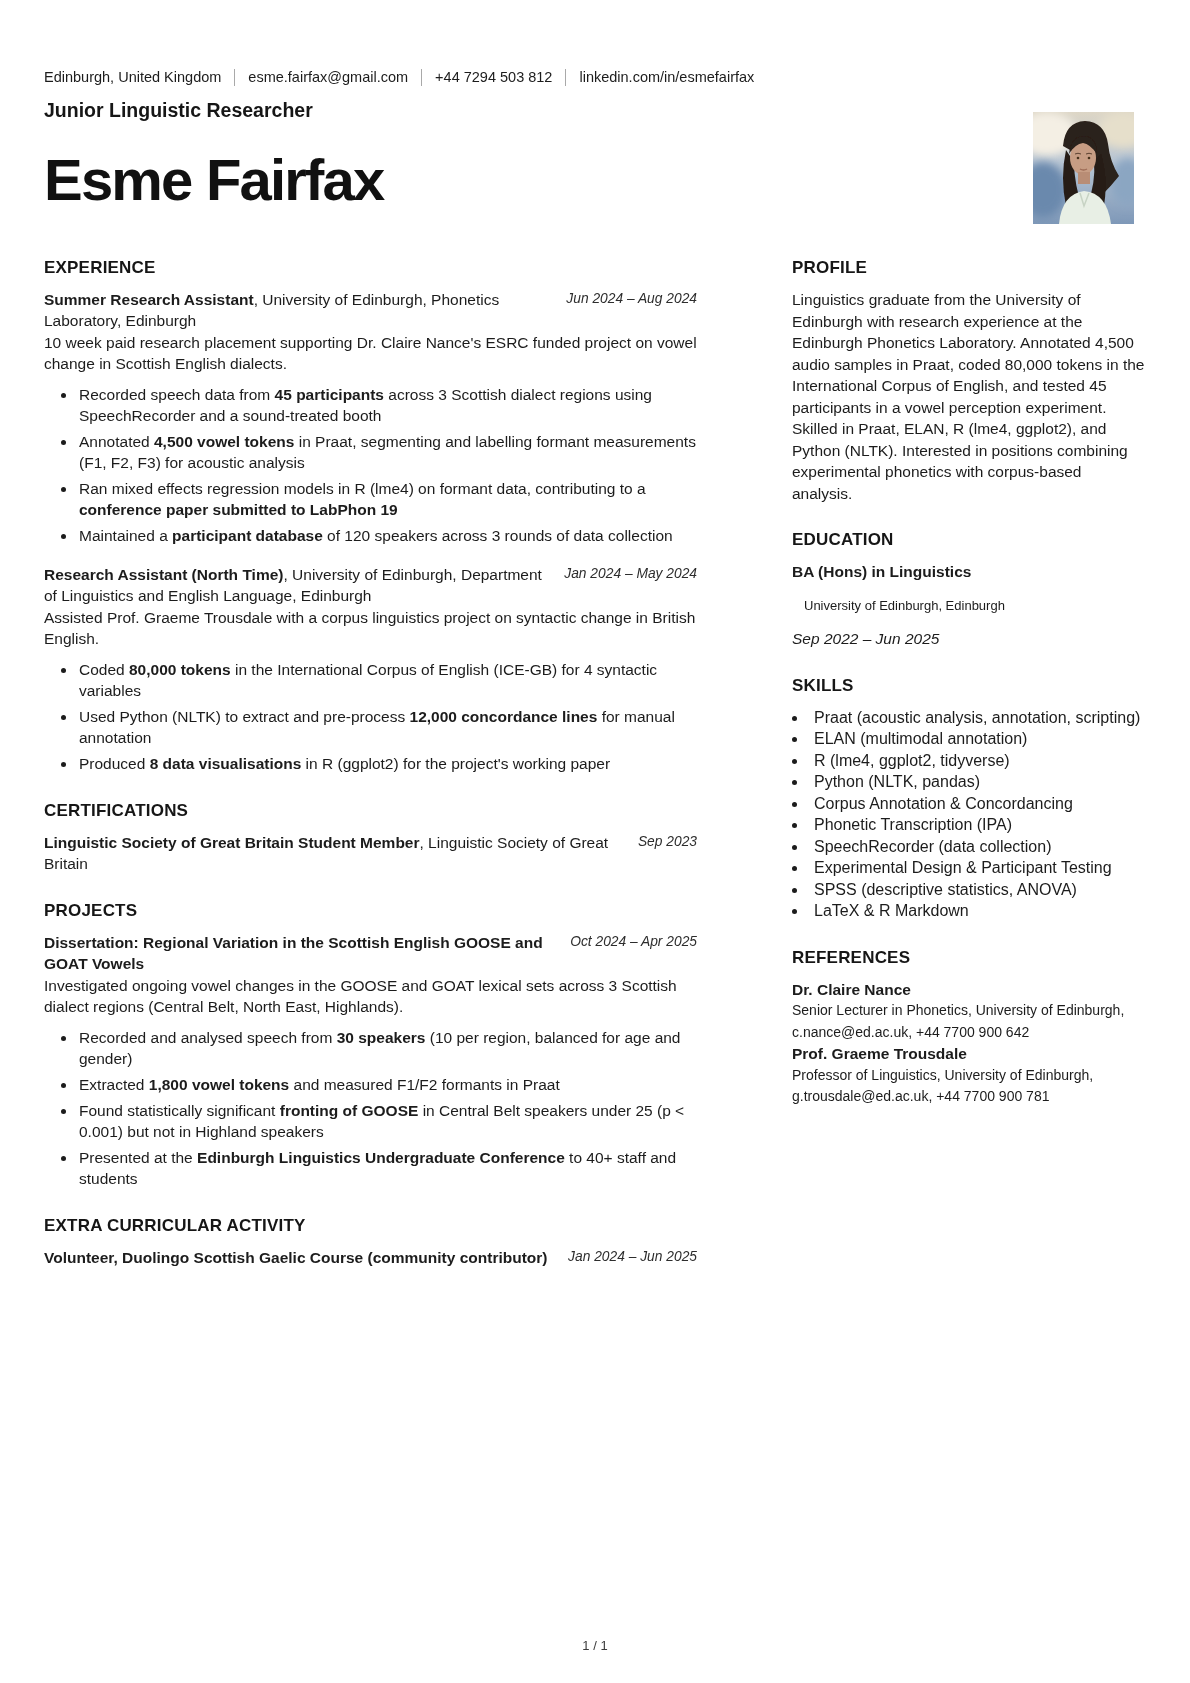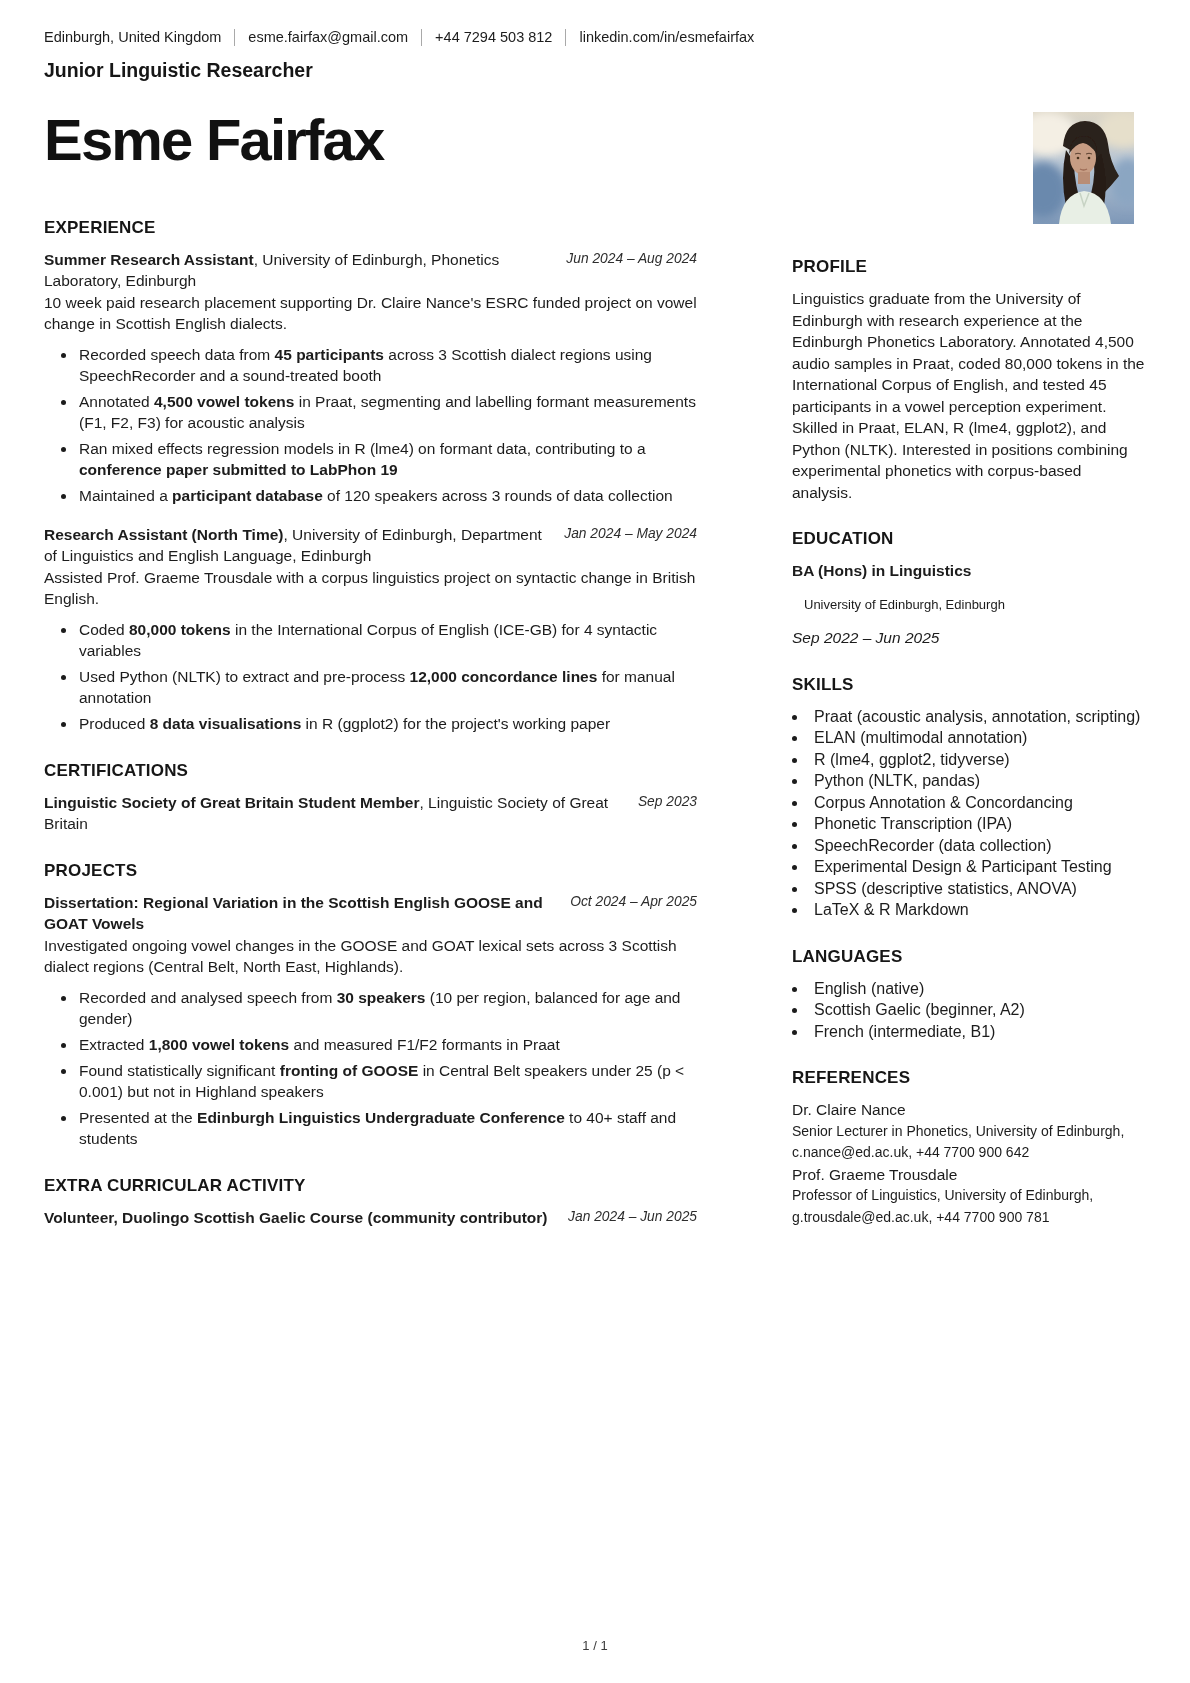--- a/index.html
+++ b/index.html
@@ -3,33 +3,33 @@
 <meta charset="utf-8">
 <title>Resume</title>
 <style>
   html,body { margin:0; padding:0; background:#ffffff; }
   * { box-sizing:border-box; }
   .page {
     position:relative; width:1190px; height:1683px; overflow:hidden;
     background:#ffffff; color:#1c1c1c;
     font-family:"Liberation Sans", sans-serif;
   }
-  .inner { padding:28px 44px 0 44px; }
+  .inner { padding:68px 44px 0 44px; }
 
   
   .contact-row { display:flex; align-items:center; font-size:14.5px; line-height:18px; color:#1c1c1c; }
   .contact-item { white-space:nowrap; }
   .sep { width:1px; height:17px; background:#a9a9a9; margin:0 13px; flex:none; }
   .role { font-size:19.5px; font-weight:700; margin:13px 0 0 0; color:#161616; }
   .name { font-size:58px; font-weight:700; letter-spacing:-1.8px; line-height:1.02; margin:28px 0 0 0; color:#111; }
   .photo { position:absolute; top:112px; right:56px; width:101px; height:112px; overflow:hidden; }
   .photo svg { display:block; }
 
   
-  .columns { display:flex; margin-top:49px; align-items:flex-end; }
+  .columns { display:flex; margin-top:49px; align-items:flex-start; }
   .col-left  { flex:none; width:653px; }
   .divider   { flex:none; width:1px; background:#d2d2d2; margin-left:72px; }
   .col-right { flex:none; width:375px; padding-left:22px; }
 
   .h-section { font-size:17px; font-weight:700; letter-spacing:0.2px; color:#161616; margin:0 0 11px 0; }
   .l-section { margin-top:27px; }
   .l-section:first-child { margin-top:0; }
   .r-section { margin-top:26px; }
   .r-section:first-child { margin-top:0; }
 
@@ -40,21 +40,21 @@
   .entry-summary { font-size:15.5px; line-height:21px; margin:1px 0 0 0; }
   ul.bullets { list-style:disc outside; margin:10px 0 0 0; padding:0 0 0 33px; }
   ul.bullets li { font-size:15.5px; line-height:21px; margin:0 0 5px 0; padding-left:2px; }
 
   .r-text { font-size:15.5px; line-height:21.5px; margin:0; }
   .edu-degree { font-size:15.5px; font-weight:700; line-height:21.5px; margin:0; }
   .edu-school { font-size:13px; line-height:21.5px; margin:12px; }
   .edu-dates  { font-size:15.5px; font-style:italic; line-height:21.5px; margin:0; }
   ul.plain { list-style:disc inside; margin:0; padding:0; }
   ul.plain li { font-size:16px; line-height:21.5px; }
-  .ref-name { font-size:15.5px; font-weight:400; line-height:21.5px; margin:0; }
+  .ref-name { font-size:15.5px; font-weight:700; line-height:21.5px; margin:0; }
   .ref-details { font-size:14px; line-height:21.5px; margin:0; }
 
   .footer { position:absolute; left:0; right:0; bottom:30px; text-align:center; font-size:13px; color:#3c3c3c; }
 </style>
 </head>
 <body>
 
 <div class="page">
   <div class="inner">
 
@@ -170,28 +170,20 @@
             <li>Python (NLTK, pandas)</li>
             <li>Corpus Annotation &amp; Concordancing</li>
             <li>Phonetic Transcription (IPA)</li>
             <li>SpeechRecorder (data collection)</li>
             <li>Experimental Design &amp; Participant Testing</li>
             <li>SPSS (descriptive statistics, ANOVA)</li>
             <li>LaTeX &amp; R Markdown</li>
           </ul>
         </section>
 
-        <section class="r-section">
-          <h2 class="h-section">LANGUAGES</h2>
-          <ul class="plain">
-            <li>English (native)</li>
-            <li>Scottish Gaelic (beginner, A2)</li>
-            <li>French (intermediate, B1)</li>
-          </ul>
-        </section>
 
         <section class="r-section">
           <h2 class="h-section">REFERENCES</h2>
           <p class="ref-name">Dr. Claire Nance</p>
           <p class="ref-details">Senior Lecturer in Phonetics, University of Edinburgh, c.nance@ed.ac.uk, +44 7700 900 642</p>
           <p class="ref-name">Prof. Graeme Trousdale</p>
           <p class="ref-details">Professor of Linguistics, University of Edinburgh, g.trousdale@ed.ac.uk, +44 7700 900 781</p>
         </section>
 
       </div>

